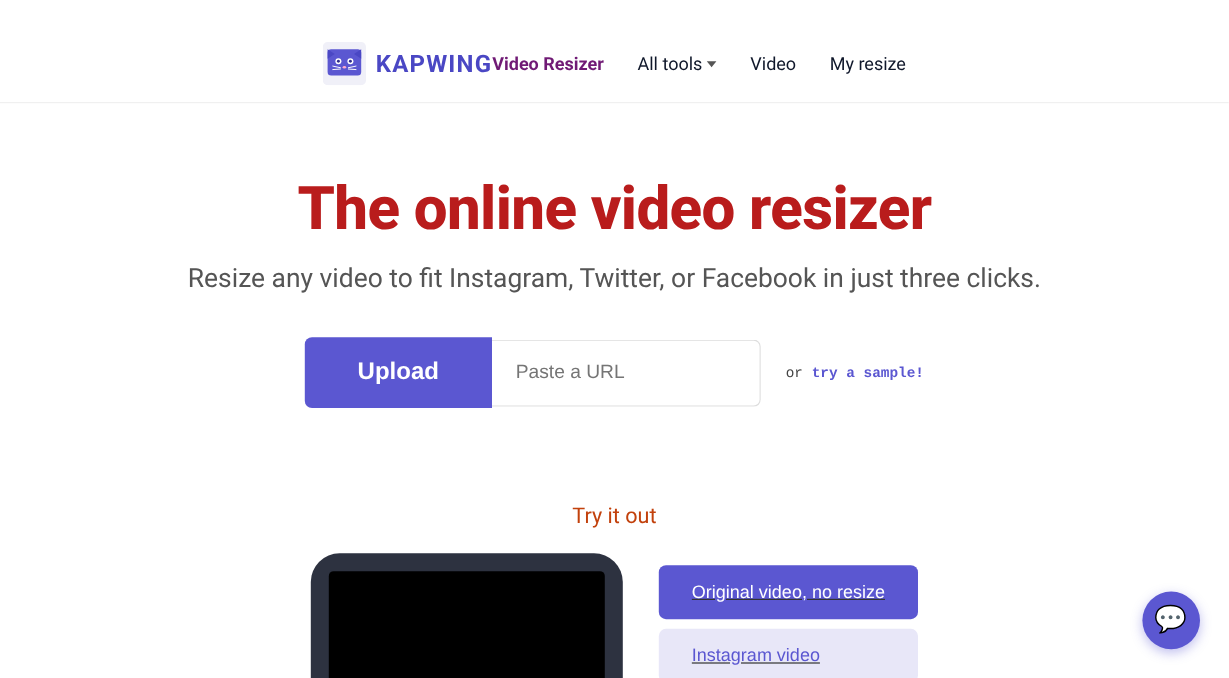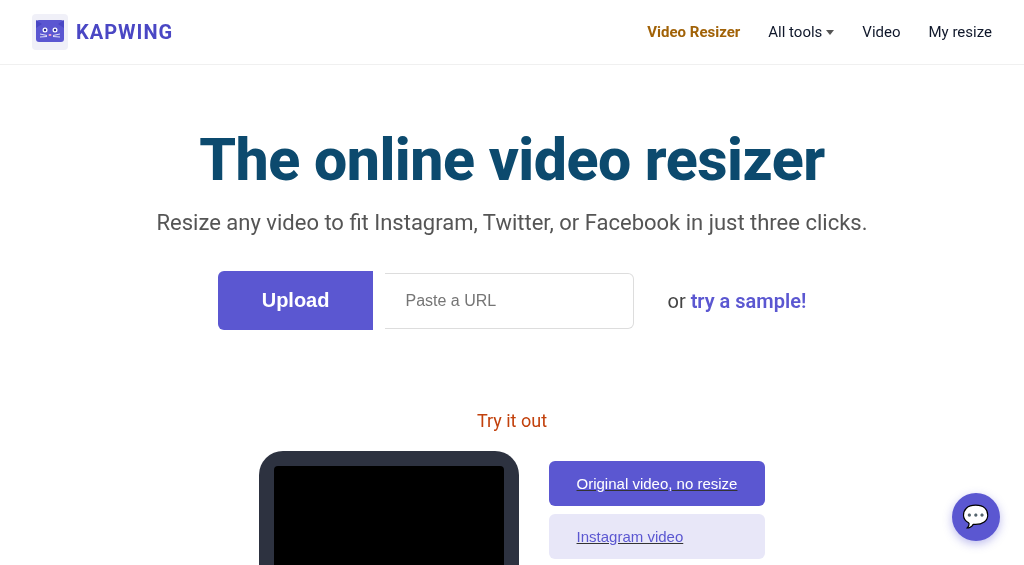--- a/index.html
+++ b/index.html
@@ -12,24 +12,25 @@
       font-family: -apple-system, BlinkMacSystemFont, 'Segoe UI', Roboto, sans-serif;
       background: #ffffff;
       color: #333;
       overflow-x: hidden;
     }
 
     
     nav {
       display: flex;
       align-items: center;
-      justify-content: space-between;
+      justify-content: center;
       padding: 14px 32px;
       border-bottom: 1px solid #f0f0f0;
       background: #fff;
+      margin-top: 21px;
     }
 
     .nav-logo {
       display: flex;
       align-items: center;
       gap: 8px;
       text-decoration: none;
     }
 
     .logo-icon {
@@ -52,21 +53,21 @@
 
     .nav-link {
       font-size: 15px;
       color: #0f172a;
       text-decoration: none;
       cursor: pointer;
     }
 
     .nav-link.active {
       font-weight: 700;
-      color: #a16207;
+      color: #701a75;
     }
 
     .nav-link-tools {
       display: flex;
       align-items: center;
       gap: 4px;
     }
 
     .chevron-down {
       width: 0;
@@ -77,39 +78,39 @@
       display: inline-block;
     }
 
     
     .hero {
       text-align: center;
       padding: 60px 20px 40px;
     }
 
     .hero-title {
-      font-size: 59px;
+      font-size: 50px;
       font-weight: 800;
-      color: #0c4a6e;
+      color: #b91c1c;
       margin-bottom: 16px;
       letter-spacing: -0.5px;
     }
 
     .hero-subtitle {
       font-size: 22px;
       color: #555;
       margin-bottom: 36px;
     }
 
     
     .upload-row {
       display: flex;
       align-items: center;
       justify-content: center;
-      gap: 12px;
+      gap: 0;
       margin-bottom: 20px;
     }
 
     .upload-btn {
       background: #5b57d1;
       color: #fff;
       font-size: 20px;
       font-weight: 600;
       border: none;
       border-radius: 6px 0 0 6px;
@@ -118,30 +119,31 @@
       white-space: nowrap;
     }
 
     .url-input {
       border: 1.5px solid #ddd;
       border-left: none;
       border-radius: 0 6px 6px 0;
       padding: 18px 20px;
       font-size: 16px;
       color: #aaa;
-      width: 249px;
+      width: 224px;
       outline: none;
       background: #fff;
     }
 
     .or-sample {
       margin-left: 21px;
-      font-size: 20px;
+      font-size: 12px;
       color: #444;
       white-space: nowrap;
+      font-family: Liberation Mono, monospace;
     }
 
     .sample-link {
       color: #5b57d1;
       font-weight: 600;
       cursor: pointer;
       text-decoration: none;
     }
 
     

